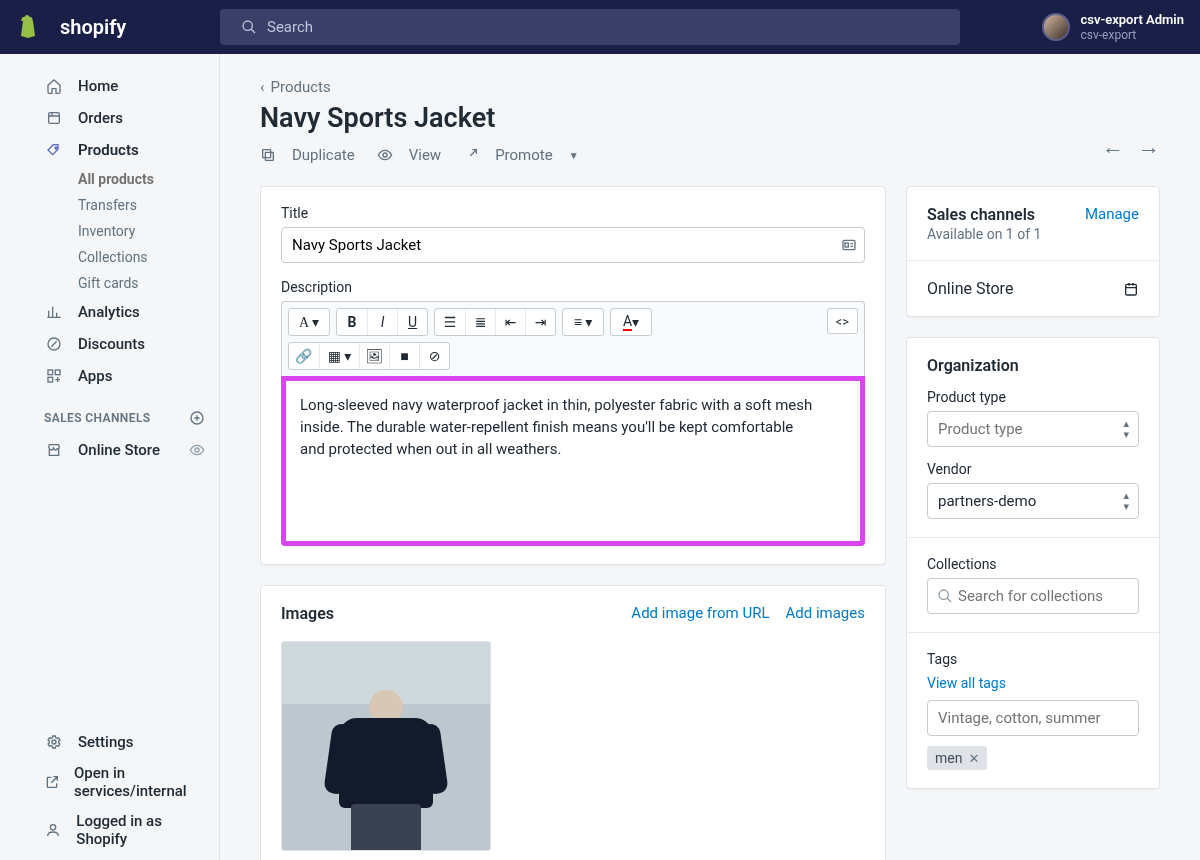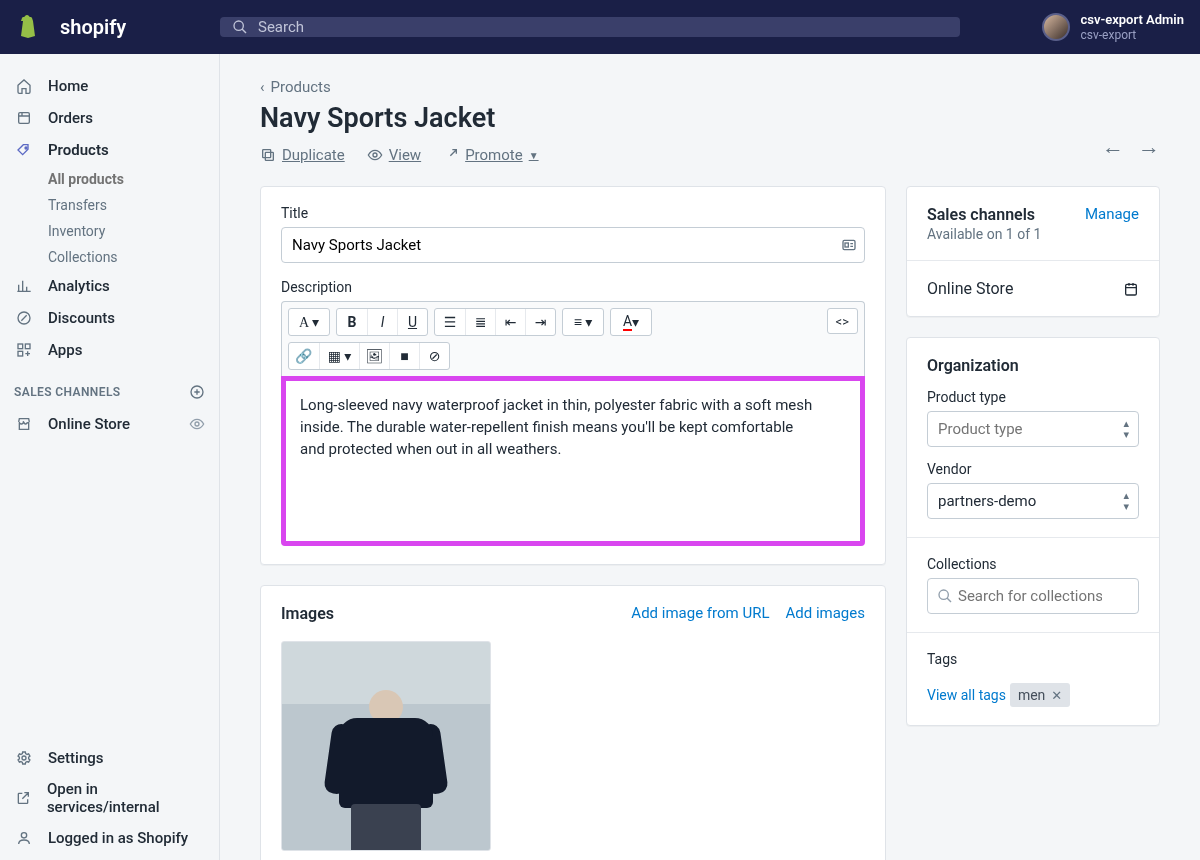--- a/index.html
+++ b/index.html
@@ -2,48 +2,48 @@
 <html><head>
 <meta charset="utf-8">
 <style>
 * { box-sizing: border-box; margin: 0; padding: 0; font-family: -apple-system, BlinkMacSystemFont, "Segoe UI", Roboto, sans-serif; }
 body { background: #f4f6f8; color: #212b36; width: 1200px; height: 860px; overflow: hidden; }
 
 
 .topbar { height: 54px; background: #1a1f47; display: flex; align-items: center; padding: 0 16px; }
 .logo { display: flex; align-items: center; gap: 20px; color: #fff; font-weight: 600; font-size: 20px; width: 204px; }
 .logo svg { width: 24px; height: 24px; }
-.searchbox { flex: 1; display: flex; align-items: center; background: #3a3f6a; border-radius: 4px; height: 20px; padding: 0 12px; gap: 10px; max-width: 740px;}
+.searchbox { flex: 1; display: flex; align-items: center; background: #3a3f6a; border-radius: 4px; height: 36px; padding: 0 21px; gap: 10px; max-width: 740px;}
 .searchbox input { flex: 1; background: transparent; border: none; outline: none; color: #fff; font-size: 15px; }
 .searchbox input::placeholder { color: #c0c4d8; }
 .user { display: flex; align-items: center; gap: 10px; margin-left: auto; padding-left: 40px; }
 .avatar { width: 28px; height: 28px; border-radius: 50%; background: linear-gradient(135deg,#d7b8a0,#3a2e2a); border:2px solid #5a5f8a; }
 .user-meta { line-height: 1.2; }
 .user-name { color: #fff; font-size: 13px; font-weight: 600; }
 .user-store { color: #9aa0c4; font-size: 12px; }
 
 
 .shell { display: flex; height: calc(860px - 54px); }
-.sidebar { width: 220px; background: #f4f6f8; border-right: 1px solid #dfe3e8; padding-top: 16px; display:flex; flex-direction:column; }
+.sidebar { width: 220px; background: #f4f6f8; border-right: 1px solid #dfe3e8; padding-top: 16px; display:flex; flex-direction:column;padding-left:30px; }
 .nav-item { display: flex; align-items: center; gap: 14px; padding: 6px 14px; color: #212b36; font-size: 15px; font-weight: 500; cursor: pointer; }
 .nav-item .nav-icon { width: 20px; height: 20px; color: #637381; display:flex; align-items:center; justify-content:center;}
 .nav-item.active { font-weight: 600; }
 .nav-item.active .nav-icon { color: #5c6ac4; }
 .nav-sub { padding-left: 48px; }
 .nav-sub a { display: block; padding: 5px 0; color: #637381; font-size: 14px; text-decoration: none; cursor:pointer;}
 .nav-sub a.sel { color: #737373; font-weight: 700; }
 .nav-section { padding: 18px 14px 8px; color: #637381; font-size: 12px; font-weight: 600; letter-spacing: .4px; display:flex; justify-content:space-between; align-items:center;}
 .sidebar-footer { margin-top: auto; padding-bottom: 6px; }
 
 .main { flex: 1; overflow-y: auto; padding: 24px 40px; }
 
 .crumb { display:flex; align-items:center; gap:6px; color:#637381; font-size:15px; cursor:pointer; margin-bottom:2px;}
 .page-title { font-size: 27px; font-weight: 600; margin: 6px 0 12px; }
 .page-actions { display:flex; gap:22px; color:#637381; font-size:15px; align-items:center; margin-bottom:22px;}
-.page-actions .act { display:flex; gap:6px; align-items:center; cursor:pointer;text-decoration:underline;}
+.page-actions .act { display:flex; gap:16px; align-items:center; cursor:pointer;}
 .nav-arrows { position:absolute; right:40px; top:80px; display:flex; gap:14px; color:#637381; }
 .nav-arrows span { cursor:pointer; font-size:22px; }
 
 .columns { display:flex; gap:20px; position:relative;}
 .col-left { flex:1; min-width:0;}
 .col-right { width:254px; }
 
 .card { background:#fff; border:1px solid #dfe3e8; border-radius:4px; box-shadow:0 1px 0 rgba(0,0,0,.03); margin-bottom:20px; }
 .card-pad { padding:18px 20px; }
 .card-head { display:flex; justify-content:space-between; align-items:flex-start; }
@@ -145,20 +145,21 @@
             <circle cx="15" cy="9" r="1.5" fill="currentColor"></circle>
           </svg>
         </span>
       <span>Products</span>
     </div>
     <div class="nav-sub">
       <a class="sel">All products</a>
       <a>Transfers</a>
       <a>Inventory</a>
       <a>Collections</a>
+      <a>Gift cards</a>
     </div>
     <div class="nav-item">
       <span class="nav-icon">
           <svg class="icon-sm" viewBox="0 0 24 24" fill="none" stroke="currentColor" stroke-width="2">
             <path d="M4 20V10M10 20V4M16 20v-7M22 20H2"></path>
           </svg>
         </span>
       <span>Analytics</span>
     </div>
     <div class="nav-item">
@@ -397,20 +398,23 @@
                   <circle cx="10" cy="10" r="7"></circle>
                   <line x1="21" y1="21" x2="15" y2="15"></line>
                 </svg>
               <input class="field" style="padding-left: 30px;" placeholder="Search for collections">
             </div>
           </div>
 
           <div class="side-section">
             <label class="label">Tags</label>
             <span class="link" style="font-size:14px;">View all tags</span>
+            <div class="field-wrap" style="margin-top:8px;">
+              <input class="field" placeholder="Vintage, cotton, summer" style="">
+            </div>
             <div class="tag-chip">
               <span>men</span>
               <span class="x">✕</span>
             </div>
           </div>
         </div>
       </div>
     </div>
   </div>
 </div>

